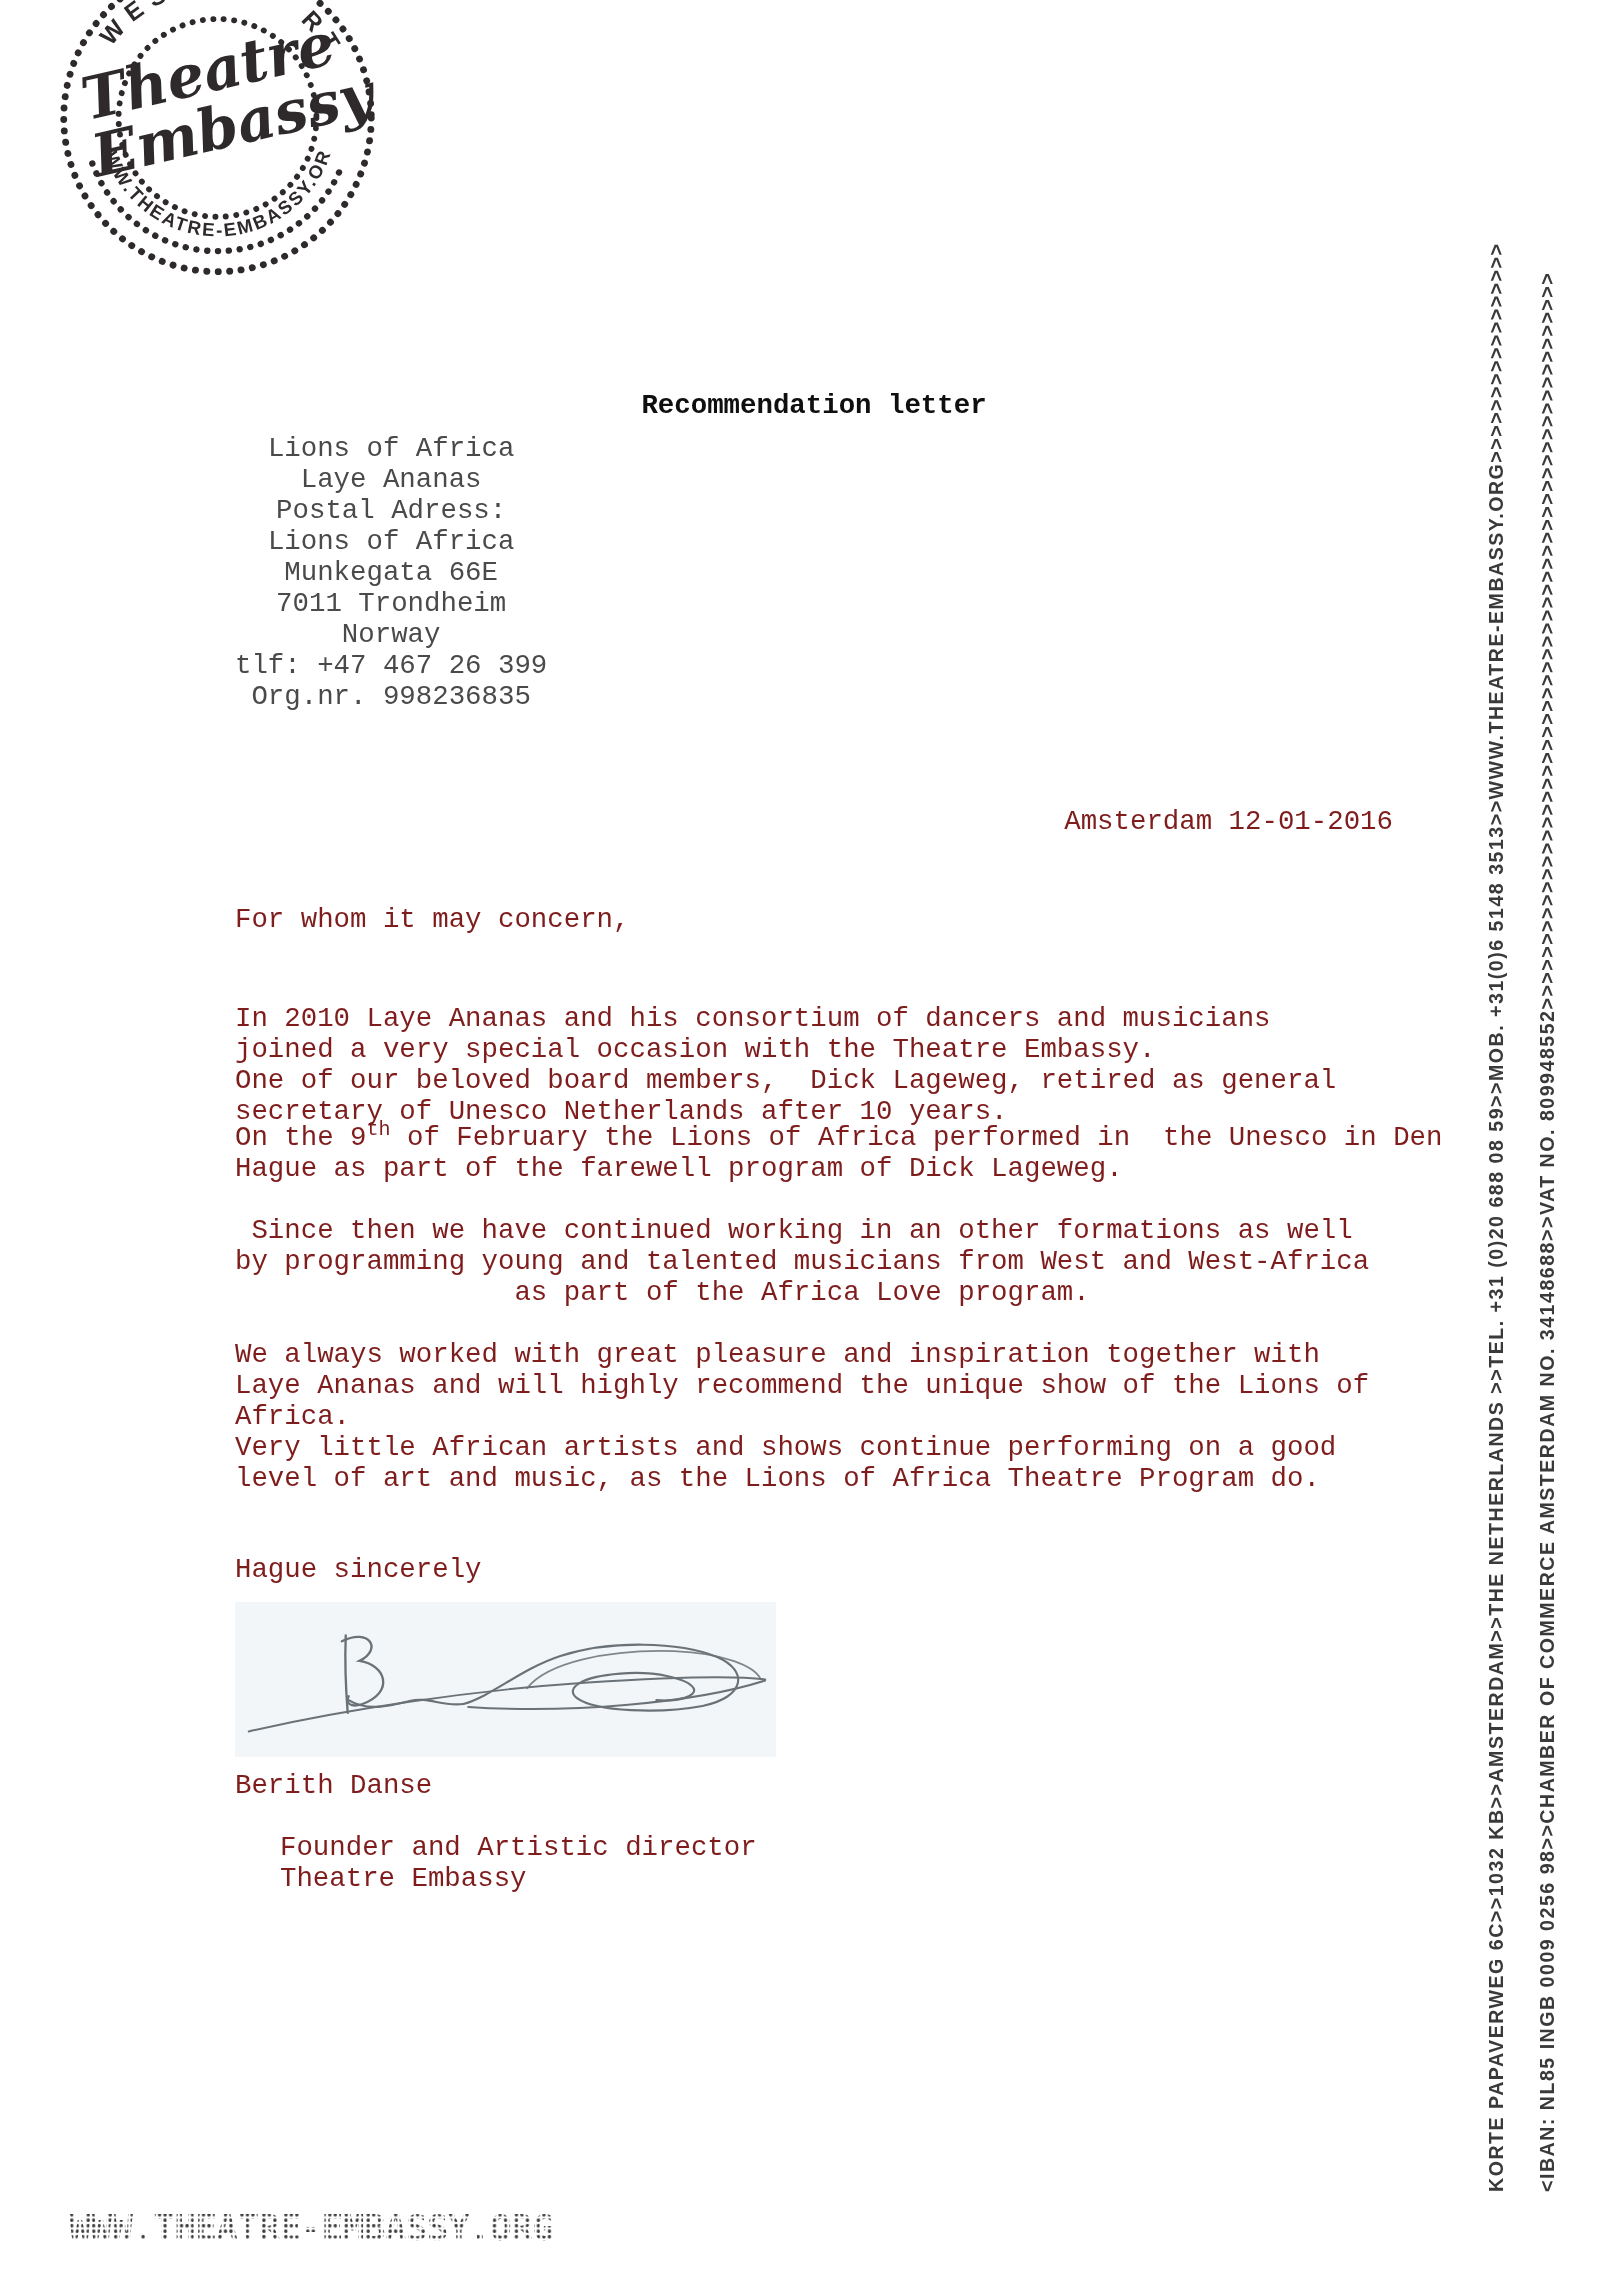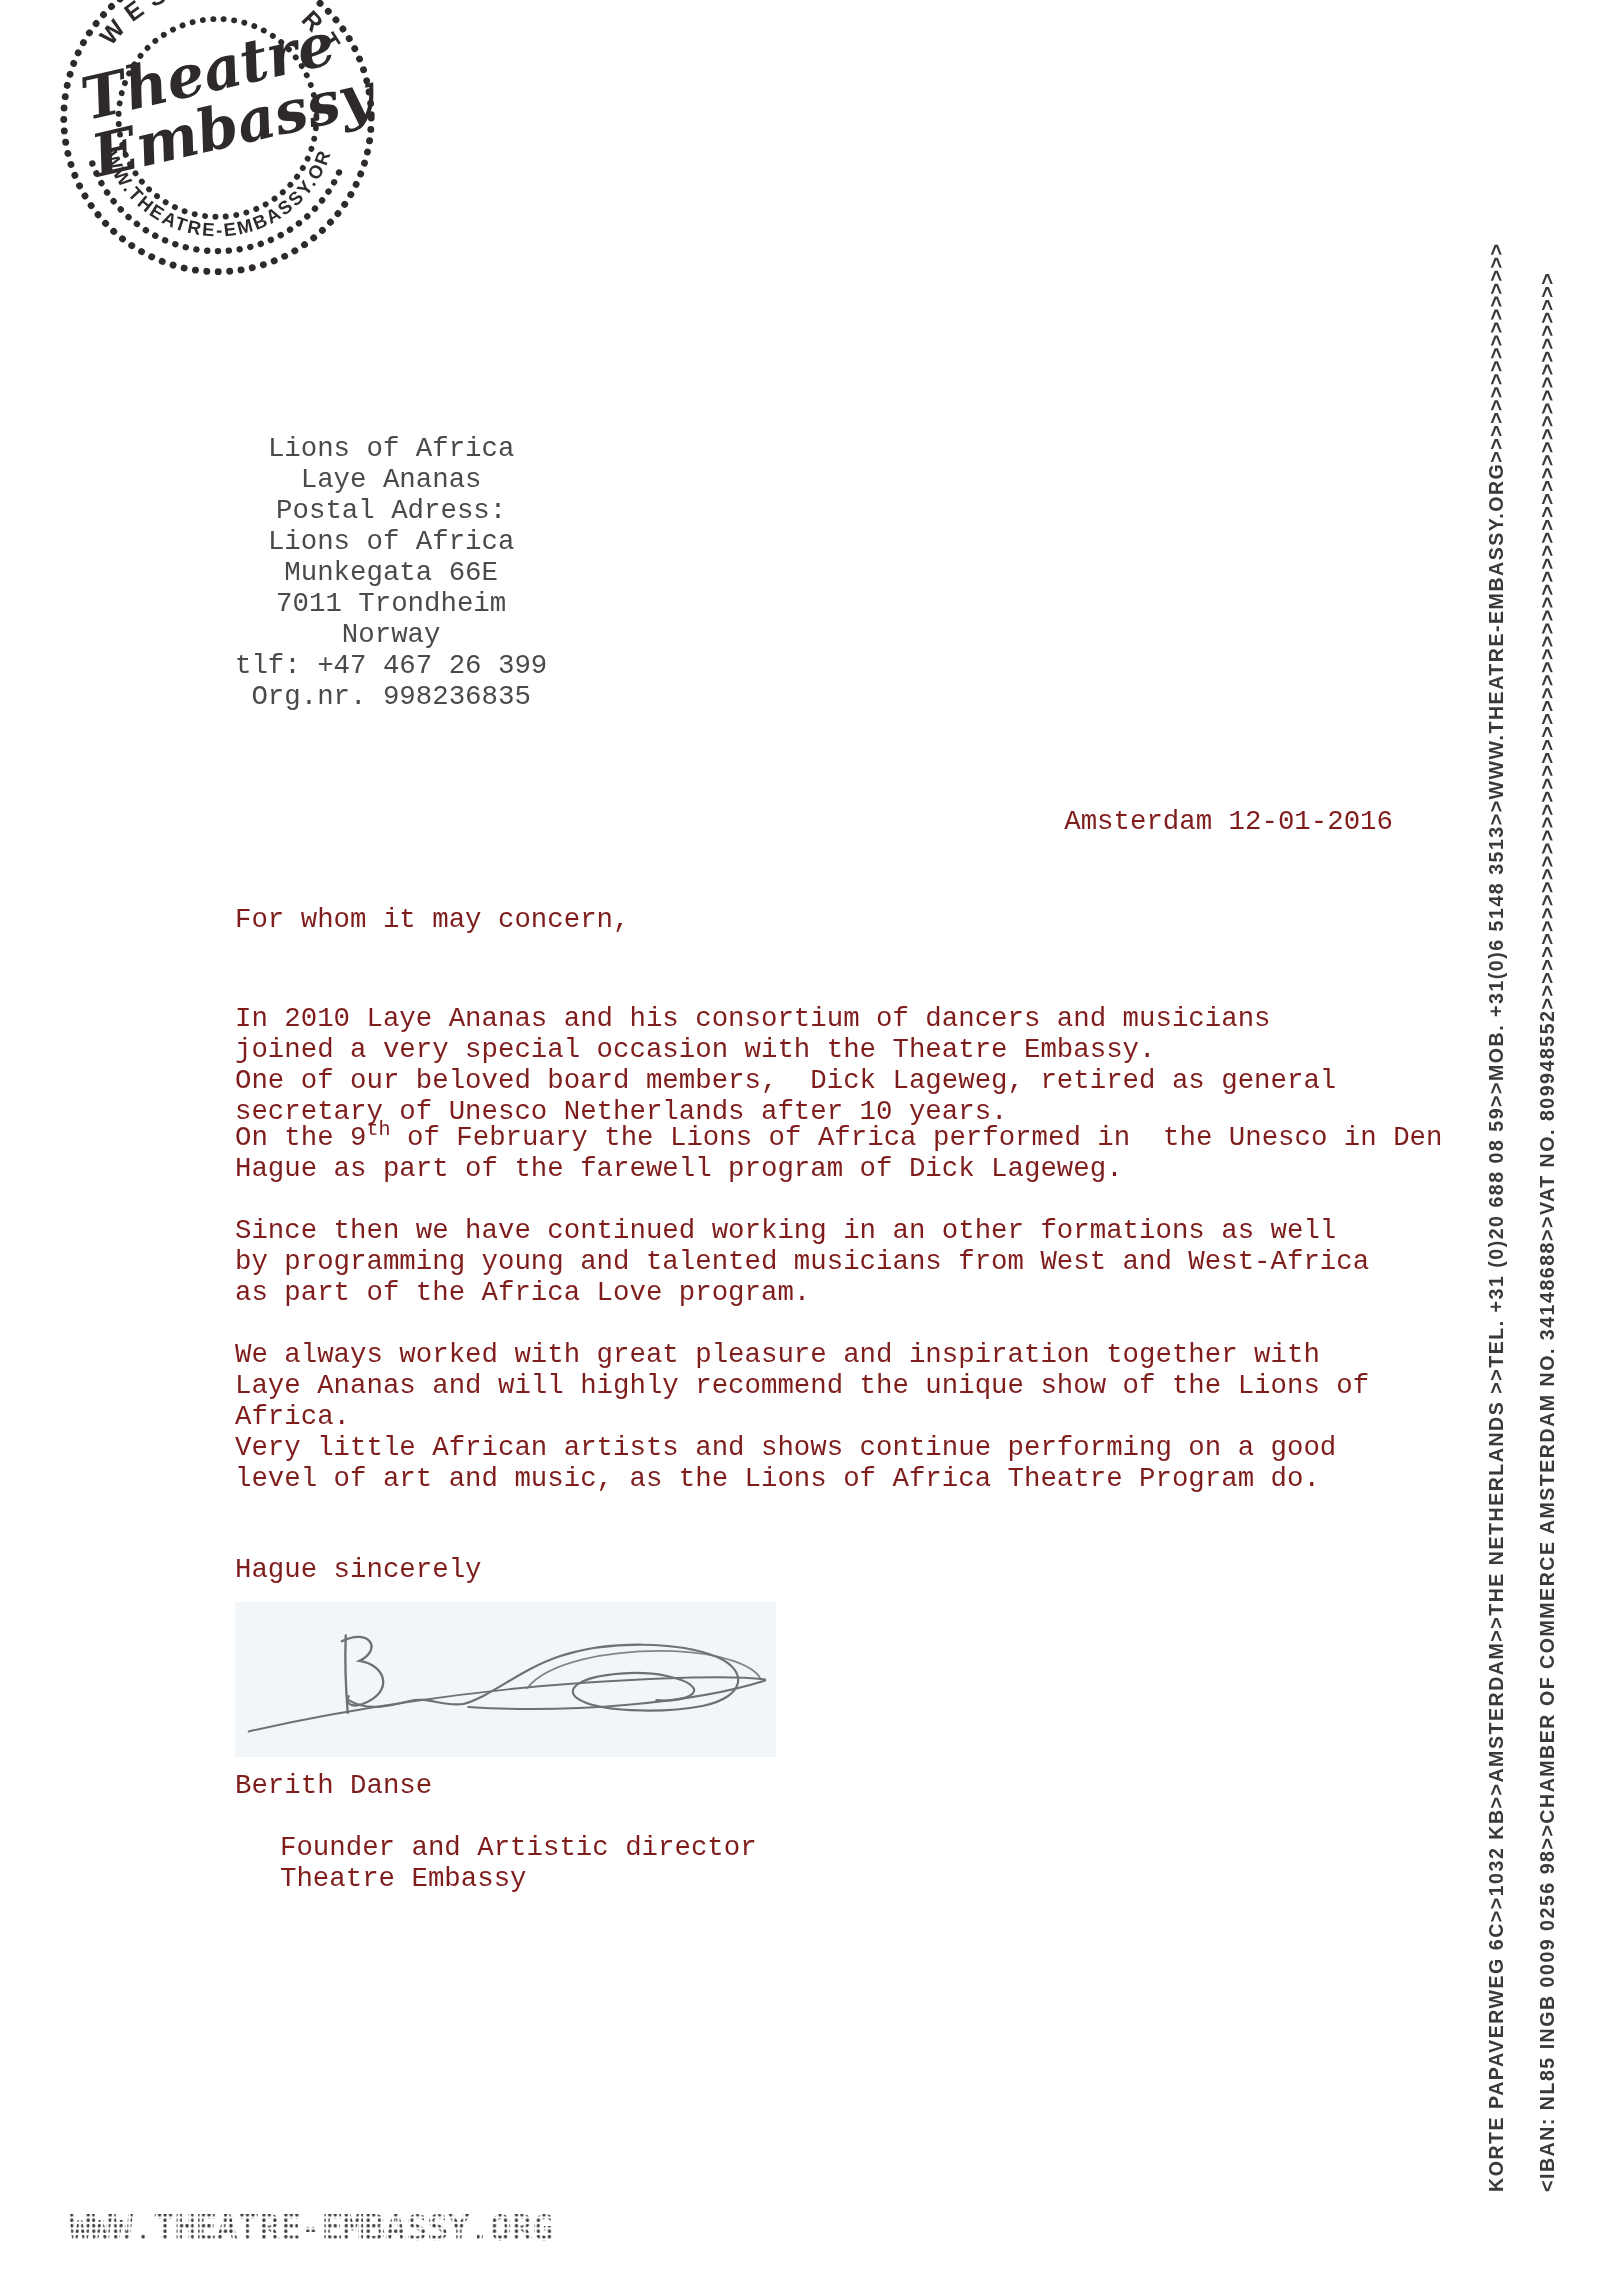--- a/index.html
+++ b/index.html
@@ -76,20 +76,21 @@
     </text>
     <text font-family="Liberation Sans, sans-serif" font-weight="bold" font-size="19" letter-spacing="2.2" fill="#2e292a" text-anchor="middle">
       <textPath href="#arcBottom" startOffset="50%">WWW.THEATRE-EMBASSY.ORG</textPath>
     </text>
     <g font-family="DejaVu Serif, serif" font-style="italic" font-weight="bold" fill="#2e292a" transform="rotate(-13 170 135)">
       <text x="168" y="122" text-anchor="middle" font-size="60">Theatre</text>
       <text x="180" y="181" text-anchor="middle" font-size="60">Embassy</text>
     </g>
   </svg>
 
+  <div class="mono title" style="top:390px;">Recommendation letter</div>
 
   <div class="mono addr" style="top:433px;text-align:center;">Lions of Africa
 Laye Ananas
 Postal Adress:
 Lions of Africa
 Munkegata 66E
 7011 Trondheim
 Norway
 tlf: +47 467 26 399
 Org.nr. 998236835</div>
@@ -99,21 +100,21 @@
   <div class="mono" style="top:904px;">For whom it may concern,</div>
 
   <div class="mono" style="top:965px;margin-top:38px;">In 2010 Laye Ananas and his consortium of dancers and musicians
 joined a very special occasion with the Theatre Embassy.
 One of our beloved board members,  Dick Lageweg, retired as general
 secretary of Unesco Netherlands after 10 years.</div>
 
   <div class="mono" style="top:1122px;"><span>On the 9</span><sup class="ord">th</sup><span> of February the Lions of Africa performed in  the Unesco in Den
 Hague as part of the farewell program of Dick Lageweg.</span></div>
 
-  <div class="mono" style="top:1215px;">Since then we have continued working in an other formations as well
+  <div class="mono" style="top:1215px;text-align:center;">Since then we have continued working in an other formations as well
 by programming young and talented musicians from West and West-Africa
 as part of the Africa Love program.</div>
 
   <div class="mono" style="top:1339px;">We always worked with great pleasure and inspiration together with
 Laye Ananas and will highly recommend the unique show of the Lions of
 Africa.
 Very little African artists and shows continue performing on a good
 level of art and music, as the Lions of Africa Theatre Program do.</div>
 
   <div class="mono" style="top:1554px;">Hague sincerely</div>

